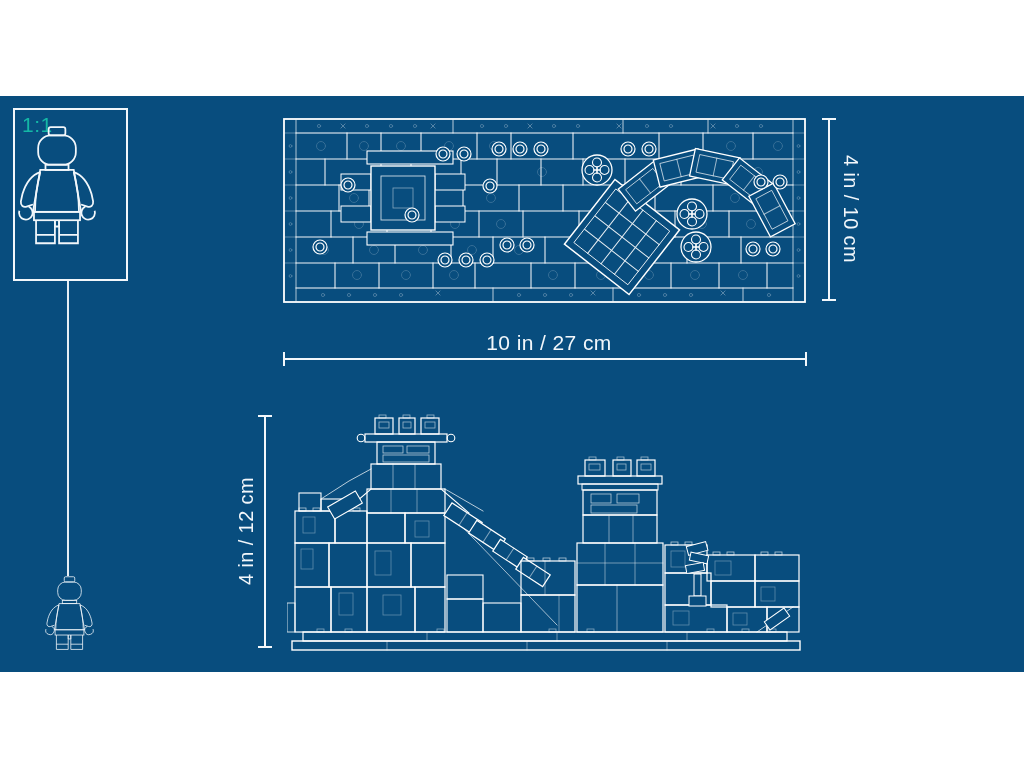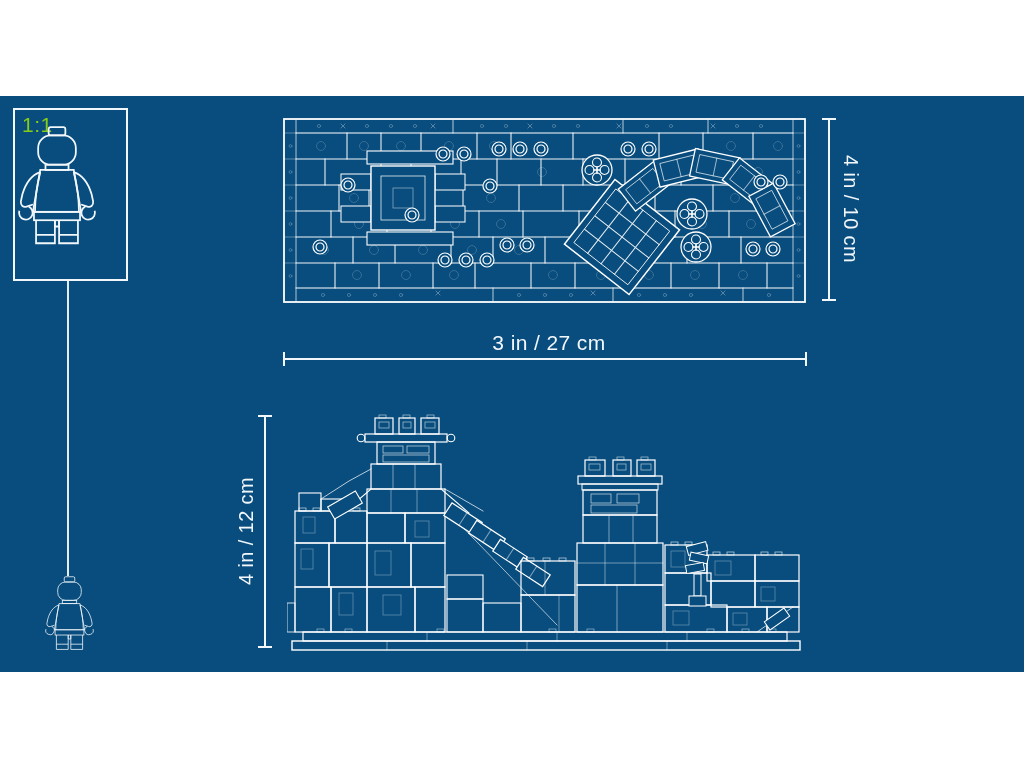--- a/index.html
+++ b/index.html
@@ -12,21 +12,21 @@
     background:#084D7E;
   }
   .panel *{box-sizing:border-box;}
 
   
   .scale-box{
     position:absolute;left:13px;top:12px;width:115px;height:173px;
     border:2.5px solid #F2F7FB;
   }
   .scale-label{
-    position:absolute;left:7px;top:3px;color:#84cc16;
+    position:absolute;left:7px;top:3px;color:#14b8a6;
     font-size:21px;letter-spacing:.5px;
   }
   .minifig{position:absolute;}
   .minifig.large{left:13px;top:30px;width:88px;height:134px;}
   .minifig.small{left:42px;top:480px;width:55px;height:84px;}
   .minifig use{stroke:#F2F7FB;fill:none;}
   .minifig.large use{stroke-width:1.7px;}
   .minifig.small use{stroke-width:1.2px;}
 
   .connector{
@@ -357,21 +357,21 @@
         <i class="ct"></i>
         <i class="cb"></i>
     </div>
     <span class="dim-label lbl-plan-depth">4 in / 10 cm</span>
 
     <div class="dim" style="left:283px;top:256px;width:524px;height:14px;">
       <i class="hl"></i>
         <i class="cl"></i>
         <i class="cr"></i>
     </div>
-    <span class="dim-label lbl-plan-width">3 in / 27 cm</span>
+    <span class="dim-label lbl-plan-width">10 in / 27 cm</span>
 
     <svg class="elev-svg" viewBox="0 0 520 249">
       <g class="ln" stroke-linecap="square">
 
         <rect x="16" y="229" width="484" height="9" stroke-width="1.2"></rect>
         <rect x="5" y="238" width="508" height="9" stroke-width="1.4"></rect>
         <path d="M140,229V238 M270,229V238 M400,229V238 M100,238V247 M240,238V247 M380,238V247" stroke-width=".8" opacity=".5"></path>
         <g opacity=".5" stroke-width=".8">
           <rect x="30" y="226" width="7" height="3"></rect>
             <rect x="58" y="226" width="7" height="3"></rect>

